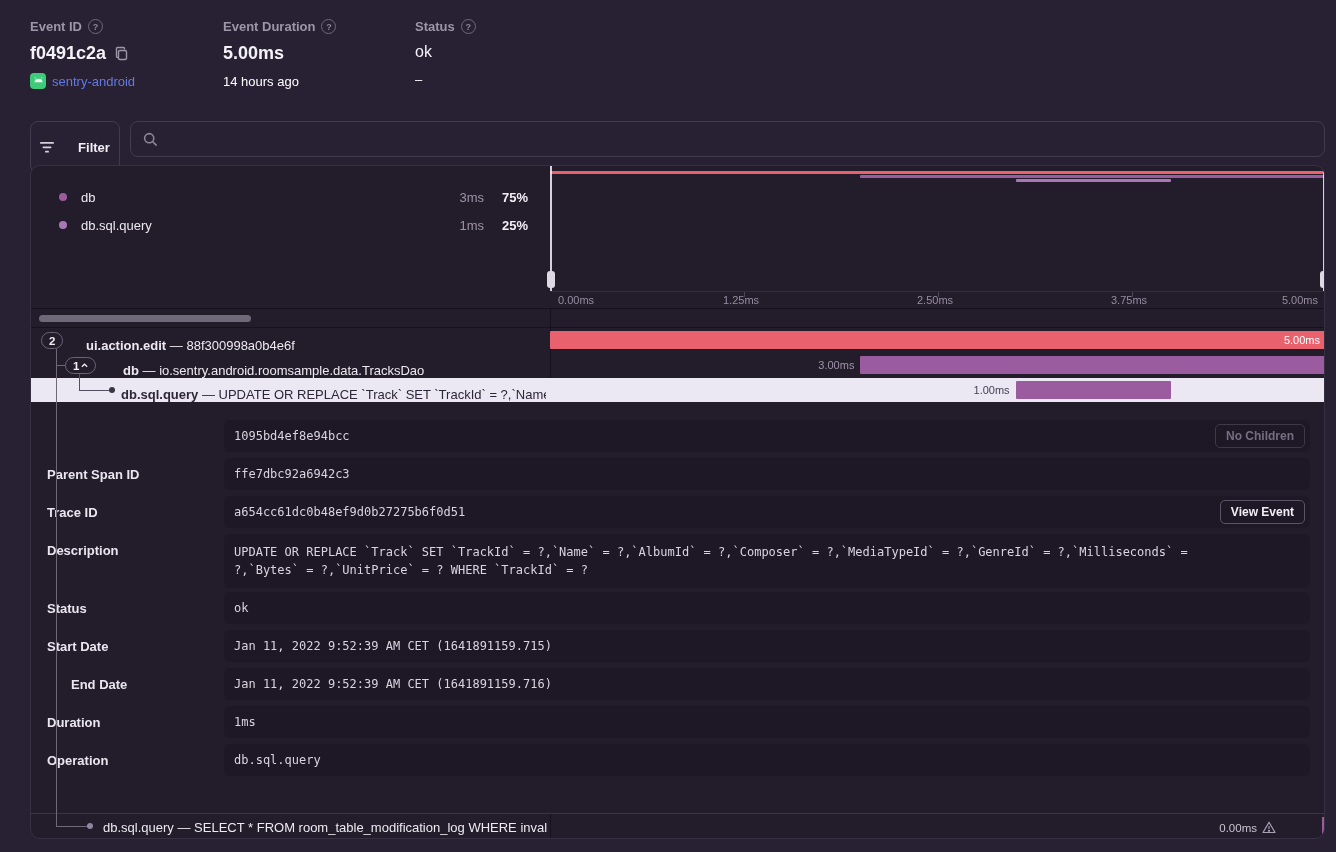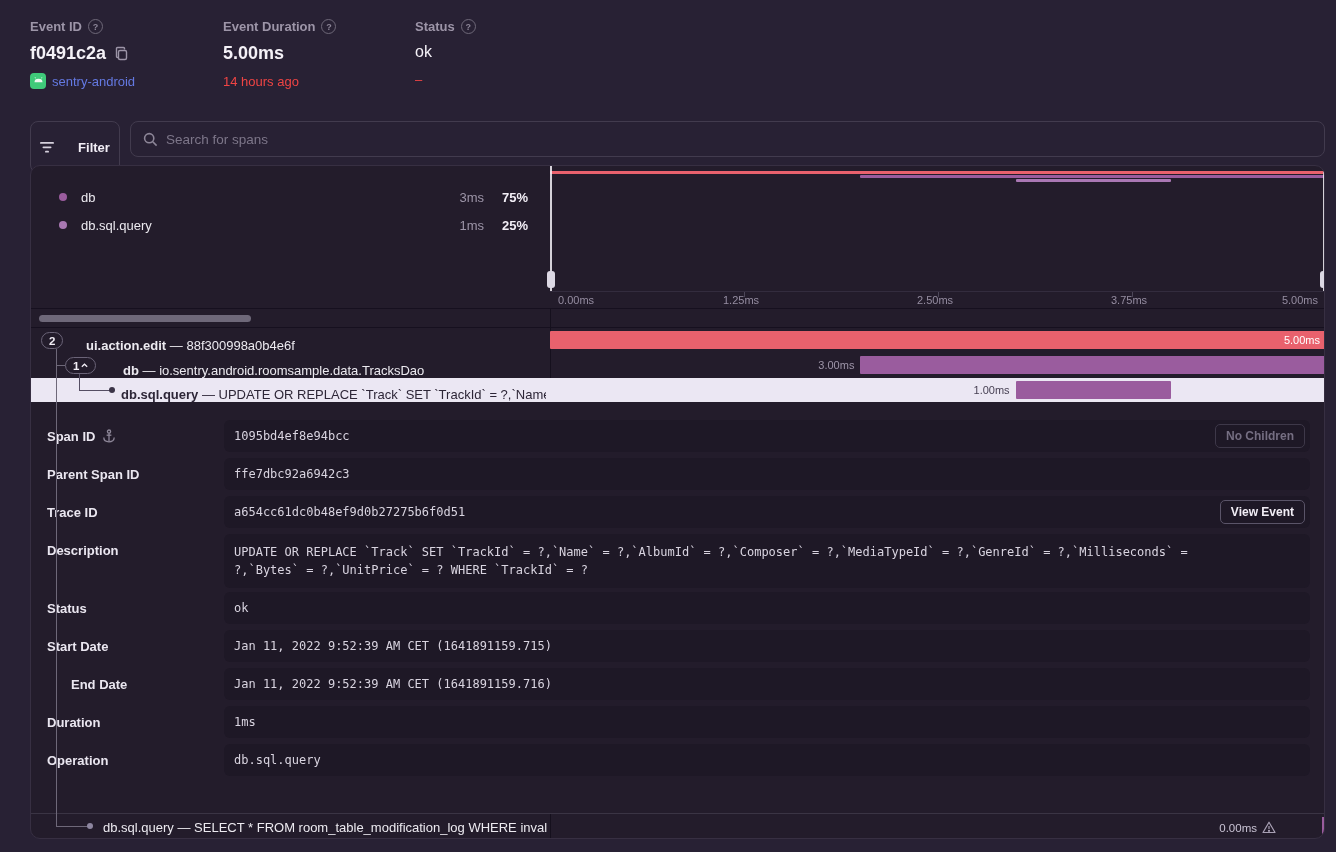--- a/index.html
+++ b/index.html
@@ -4,21 +4,21 @@
 <style>
   * { margin:0; padding:0; box-sizing:border-box; }
   html,body { width:1336px; height:852px; }
   body { background:#282134; font-family:"Liberation Sans", sans-serif; overflow:hidden; }
   .app { position:relative; width:1336px; height:852px; background:#282134; color:#f2eef6; }
   .abs { position:absolute; }
 
   
   .stat-label { font-size:13px; font-weight:bold; color:#9d95a8; display:flex; align-items:center; gap:6px; }
   .stat-value { font-size:18px; font-weight:600; color:#f4f1f7; display:flex; align-items:center; gap:8px; }
-  .stat-sub { font-size:13px; color:#ef4444; }
+  .stat-sub { font-size:13px; color:#ffffff; }
   .help-ic { width:15px; height:15px; border:1.5px solid #6e6878; border-radius:50%; color:#8d8698;
              font-size:9px; font-weight:bold; display:inline-flex; align-items:center; justify-content:center; }
   .proj-link { font-size:13px; color:#6479e2; font-weight:500; }
   .android-ic { width:16px; height:16px; border-radius:4px; background:#3fca79; display:inline-flex;
                 align-items:center; justify-content:center; margin-right:6px; vertical-align:-3px; }
 
   
   .btn-filter { left:30px; top:121px; height:52px; width:90px; border:1px solid #423b4e; border-radius:8px;
                 display:flex; align-items:center; justify-content:center; gap:24px; font-size:13px; font-weight:bold;
                 color:#f2eef6; background:transparent; cursor:pointer; }
@@ -147,21 +147,20 @@
     <span>Filter</span>
   </button>
 
   <div class="abs search-box">
     <span style="color:#8d8698;">
       <svg width="15" height="15" viewBox="0 0 15 15" fill="none" stroke="currentColor" stroke-width="1.6">
         <circle cx="6.2" cy="6.2" r="4.6"></circle>
           <line x1="9.8" y1="9.8" x2="13.6" y2="13.6"></line>
       </svg>
     </span>
-    <input type="text" placeholder="Search for spans" style="">
   </div>
 
   <div class="abs panel">
 
     <div class="legend-row" style="top:17px;">
       <span class="legend-dot" style="background:#9a5c9e;"></span>
       <span class="legend-op">db</span>
       <span class="legend-dur">3ms</span>
       <span class="legend-pct">75%</span>
     </div>
@@ -243,31 +242,20 @@
     <div class="tree-row" style="top:212px; height:24px; background:#ebe7f3; color:#2d2637;">
       <div class="row-label" style="margin-left:90px; max-width:425px; color:#2d2637;">
         <span class="op">db.sql.query</span>
         <span>—</span>
         <span class="desc">UPDATE OR REPLACE `Track` SET `TrackId` = ?,`Name` = ?,`Al</span>
       </div>
       <span class="bar-label-out" id="bar-label-2" style="color: rgb(70, 63, 82); right: 316.4px; top: 3px;">1.00ms</span>
       <div class="tree-bar" id="bar-2" style="left: 984.6px; width: 155.2px; top: 3px; background: rgb(154, 92, 158);"></div>
     </div>
 
-    <div class="detail-label" style="top:254px;">
-      <span>Span ID</span>
-      <span style="color:#8d8698;">
-        <svg width="14" height="14" viewBox="0 0 14 14" fill="none" stroke="currentColor" stroke-width="1.3">
-          <circle cx="7" cy="2.6" r="1.6"></circle>
-            <line x1="7" y1="4.2" x2="7" y2="12.5"></line>
-            <line x1="4.6" y1="6.2" x2="9.4" y2="6.2"></line>
-          <path d="M1.8 8.6 C1.8 11.4 4.1 12.8 7 12.8 C9.9 12.8 12.2 11.4 12.2 8.6"></path>
-        </svg>
-      </span>
-    </div>
     <div class="detail-box single" style="top:254px;">
       <span>1095bd4ef8e94bcc</span>
       <button class="box-btn disabled">No Children</button>
     </div>
 
     <div class="detail-label" style="top:292px;">
         <span>Parent Span ID</span>
       </div>
     <div class="detail-box single" style="top:292px;">
       <span>ffe7dbc92a6942c3</span>

